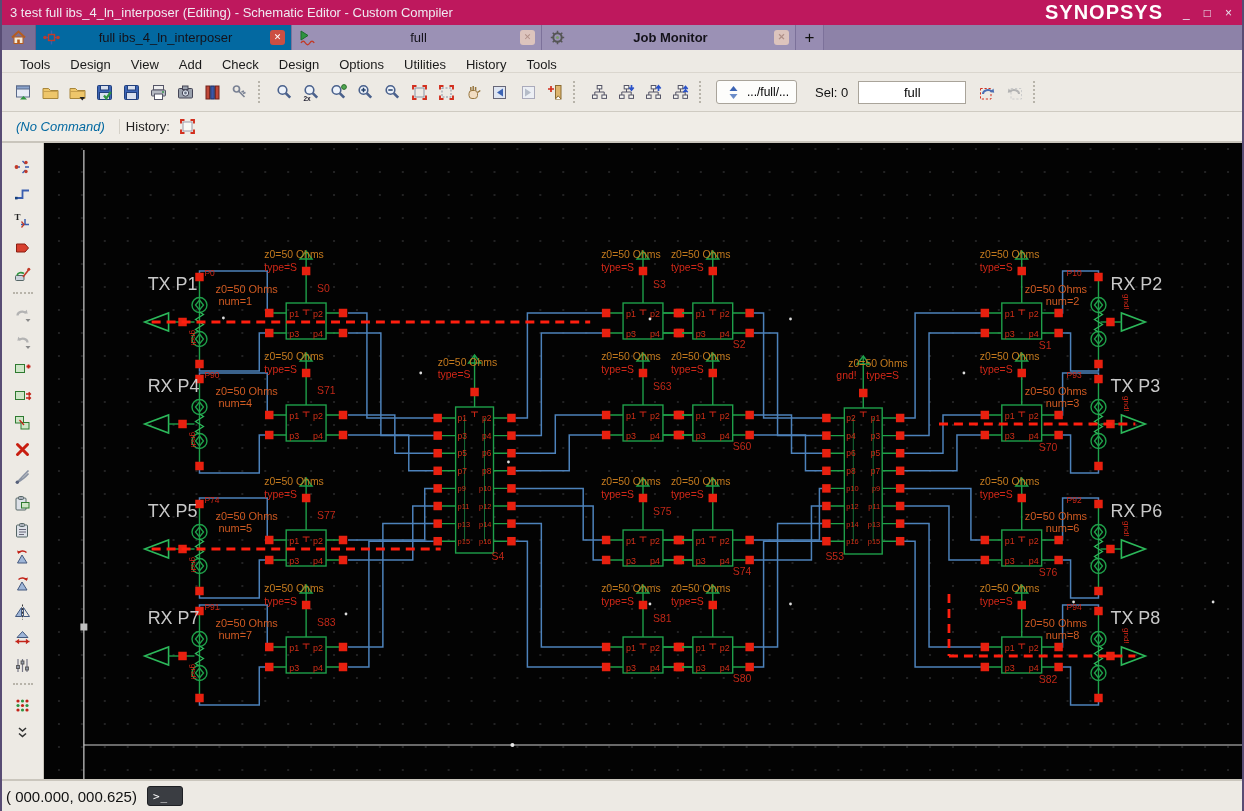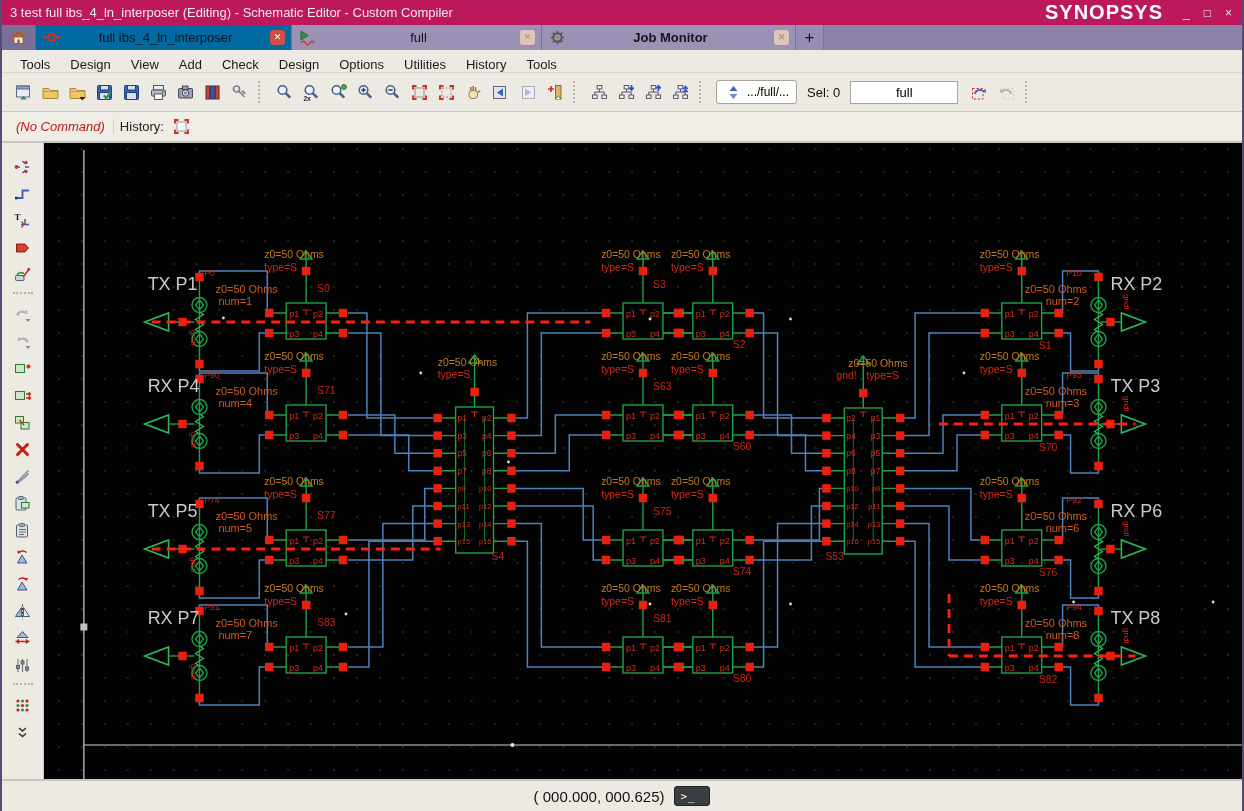--- a/index.html
+++ b/index.html
@@ -33,40 +33,40 @@
              border-bottom:1px solid #dad6ce; }
   .menu-item { padding:0 10px; }
 
   .toolbar { height:39px; background:#edeae4; display:flex; align-items:center;
              padding:0 8px; border-bottom:1px solid #cfcbc2; flex:0 0 auto; }
   .ticon { width:27px; height:27px; display:flex; align-items:center; justify-content:center;
            border-radius:3px; flex:0 0 auto; }
   .tsep { width:8px; height:22px; border-left:2px dotted #b8b4aa; margin:0 5px; flex:0 0 auto; }
   .combo { height:24px; background:#fdfdfb; border:1px solid #a9a49a; border-radius:3px;
            display:flex; align-items:center; gap:4px; padding:0 7px; font-size:12px; margin:0 4px;justify-content:center; }
-  .sel-label { font-size:13px; margin:0 10px 0 6px; color:#111; }
+  .sel-label { font-size:13px; margin:0 10px 0 14px; color:#111; }
   .cellbox { width:108px; height:23px; background:#fff; border:1px solid #a9a49a;
              text-align:center; font-size:13px; font-family:"Liberation Sans",sans-serif; }
 
   .cmdbar { height:31px; background:#f0ede7; display:flex; align-items:center;
             padding:0 14px; font-size:13px; border-bottom:2px solid #c9c5bc; flex:0 0 auto; }
-  .nocmd { font-style:italic; color:#b91c1c; padding-right:8px; border-right:1px solid #d5d1c8; }
+  .nocmd { font-style:italic; color:#0369a1; padding-right:14px; border-right:1px solid #d5d1c8; }
   .histlbl { margin-left:6px; margin-right:8px; color:#222; }
   .ticn { display:inline-flex; align-items:center; justify-content:center; }
 
   .main { flex:1 1 auto; display:flex; min-height:0; background:#000; }
   .sidetools { width:42px; background:#edeae4; border-right:1px solid #c9c5bc; display:flex;
                flex-direction:column; align-items:center; padding-top:12px; gap:4px; flex:0 0 auto; }
   .sicon { width:26px; height:23px; display:flex; align-items:center; justify-content:center; }
   .ssep { height:5px; width:20px; border-top:2px dotted #b8b4aa; margin:2px 0; }
   .canvas { flex:1 1 auto; position:relative; background:#030303; }
   .canvas svg { position:absolute; inset:0; width:100%; height:100%; }
 
   .statusbar { height:32px; background:#edeae4; border-top:2px solid #cac6bd; display:flex;
-               align-items:center; justify-content:center; padding:0 12px; gap:10px;
+               align-items:center; justify-content:flex-start; padding:0 4px; gap:10px;
                font-size:15px; color:#111; flex:0 0 auto; }
   .termicon { width:36px; height:20px; background:#3a3d42; border:1px solid #1e2024;
               border-radius:3px; color:#fff; font-size:11px; display:flex; align-items:center;
               padding-left:5px; letter-spacing:1px; font-family:"DejaVu Sans Mono",monospace; }
 </style>
 </head>
 <body>
 
 <div id="app">
 

